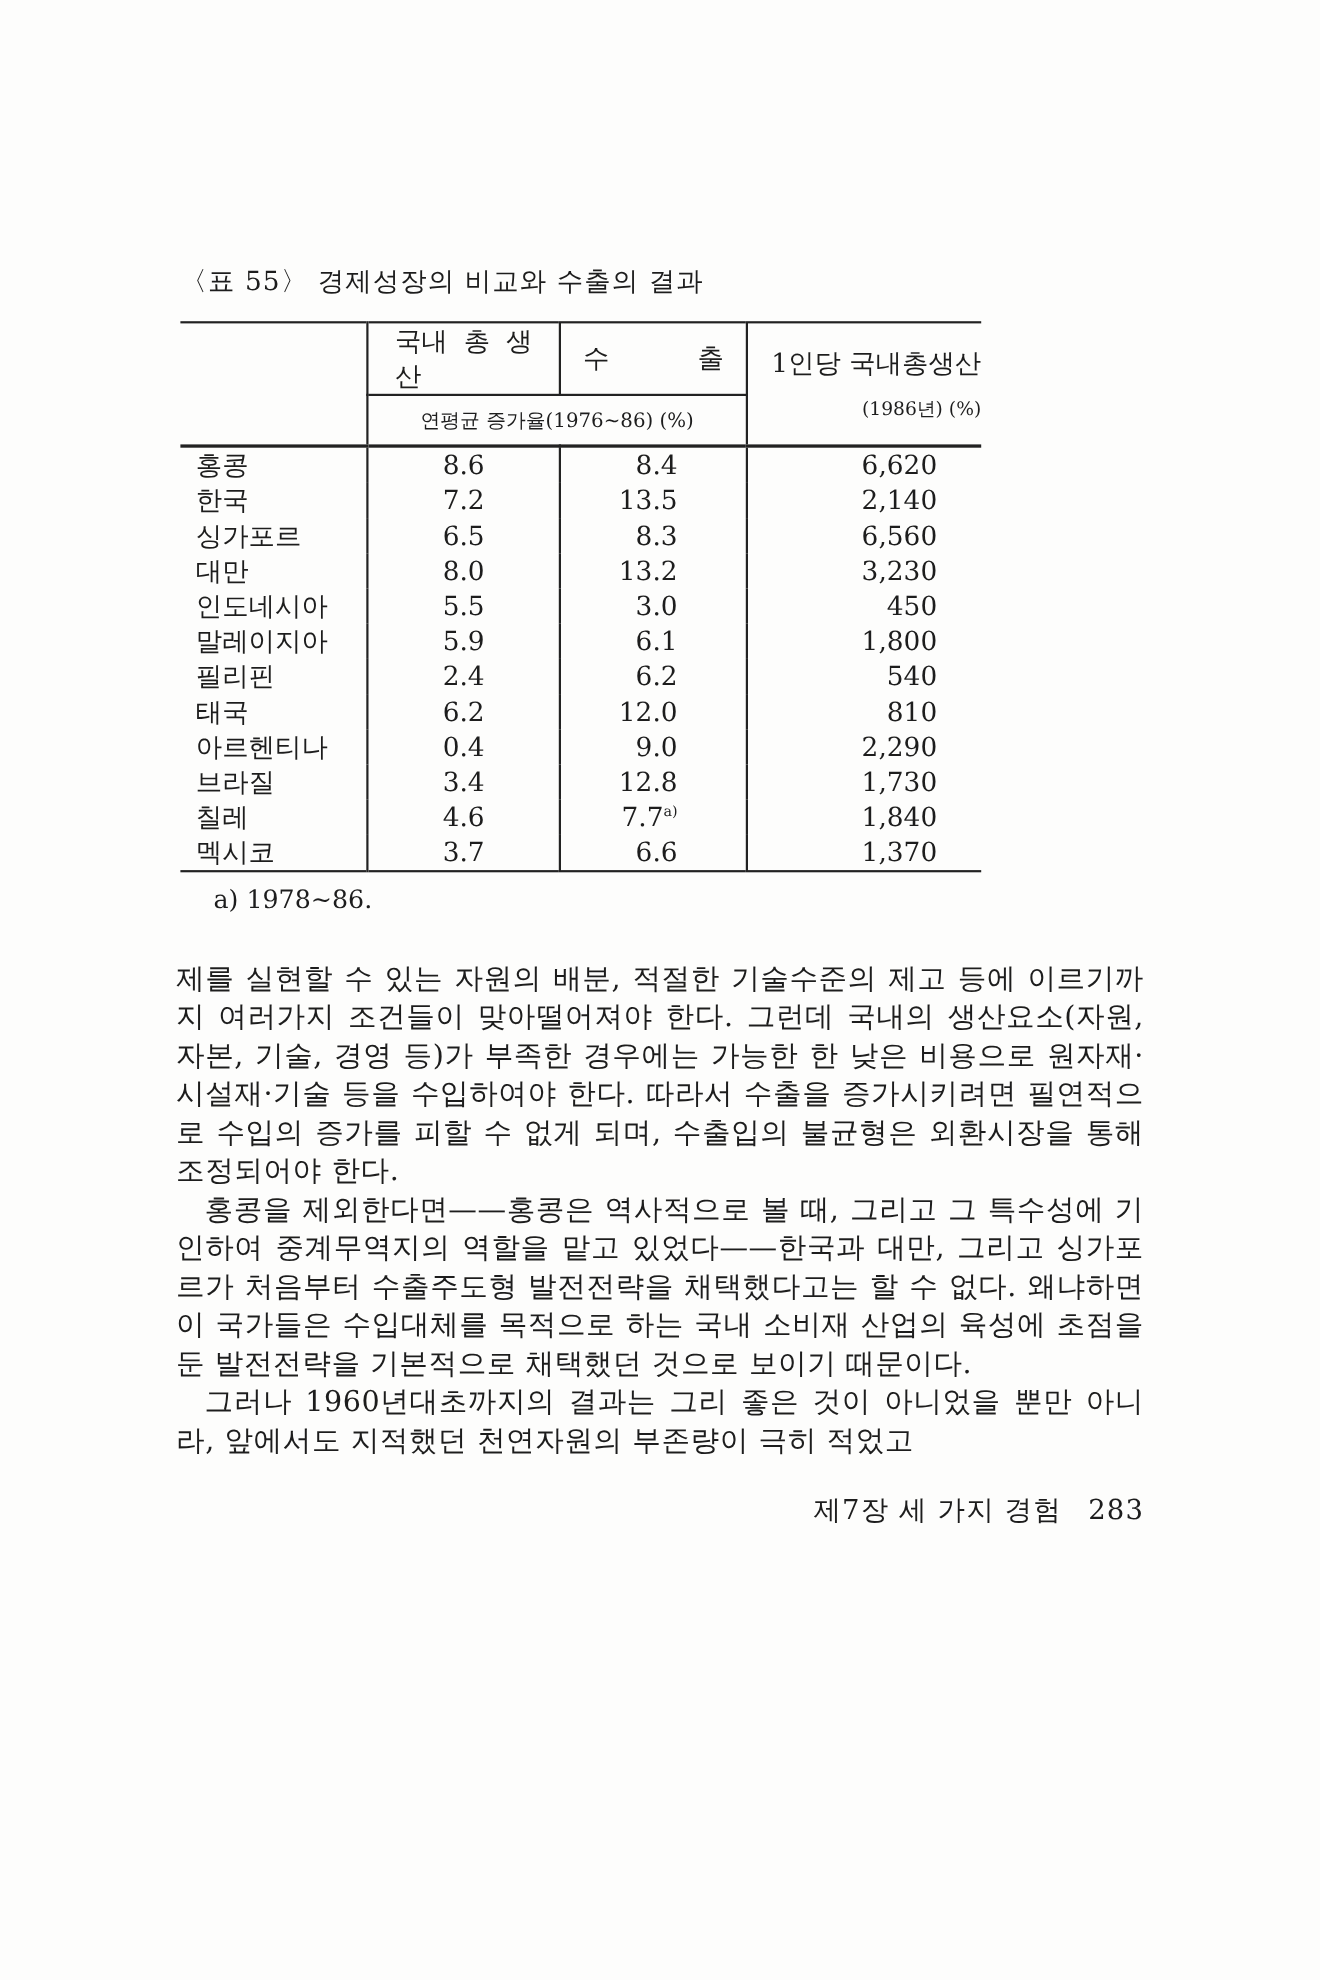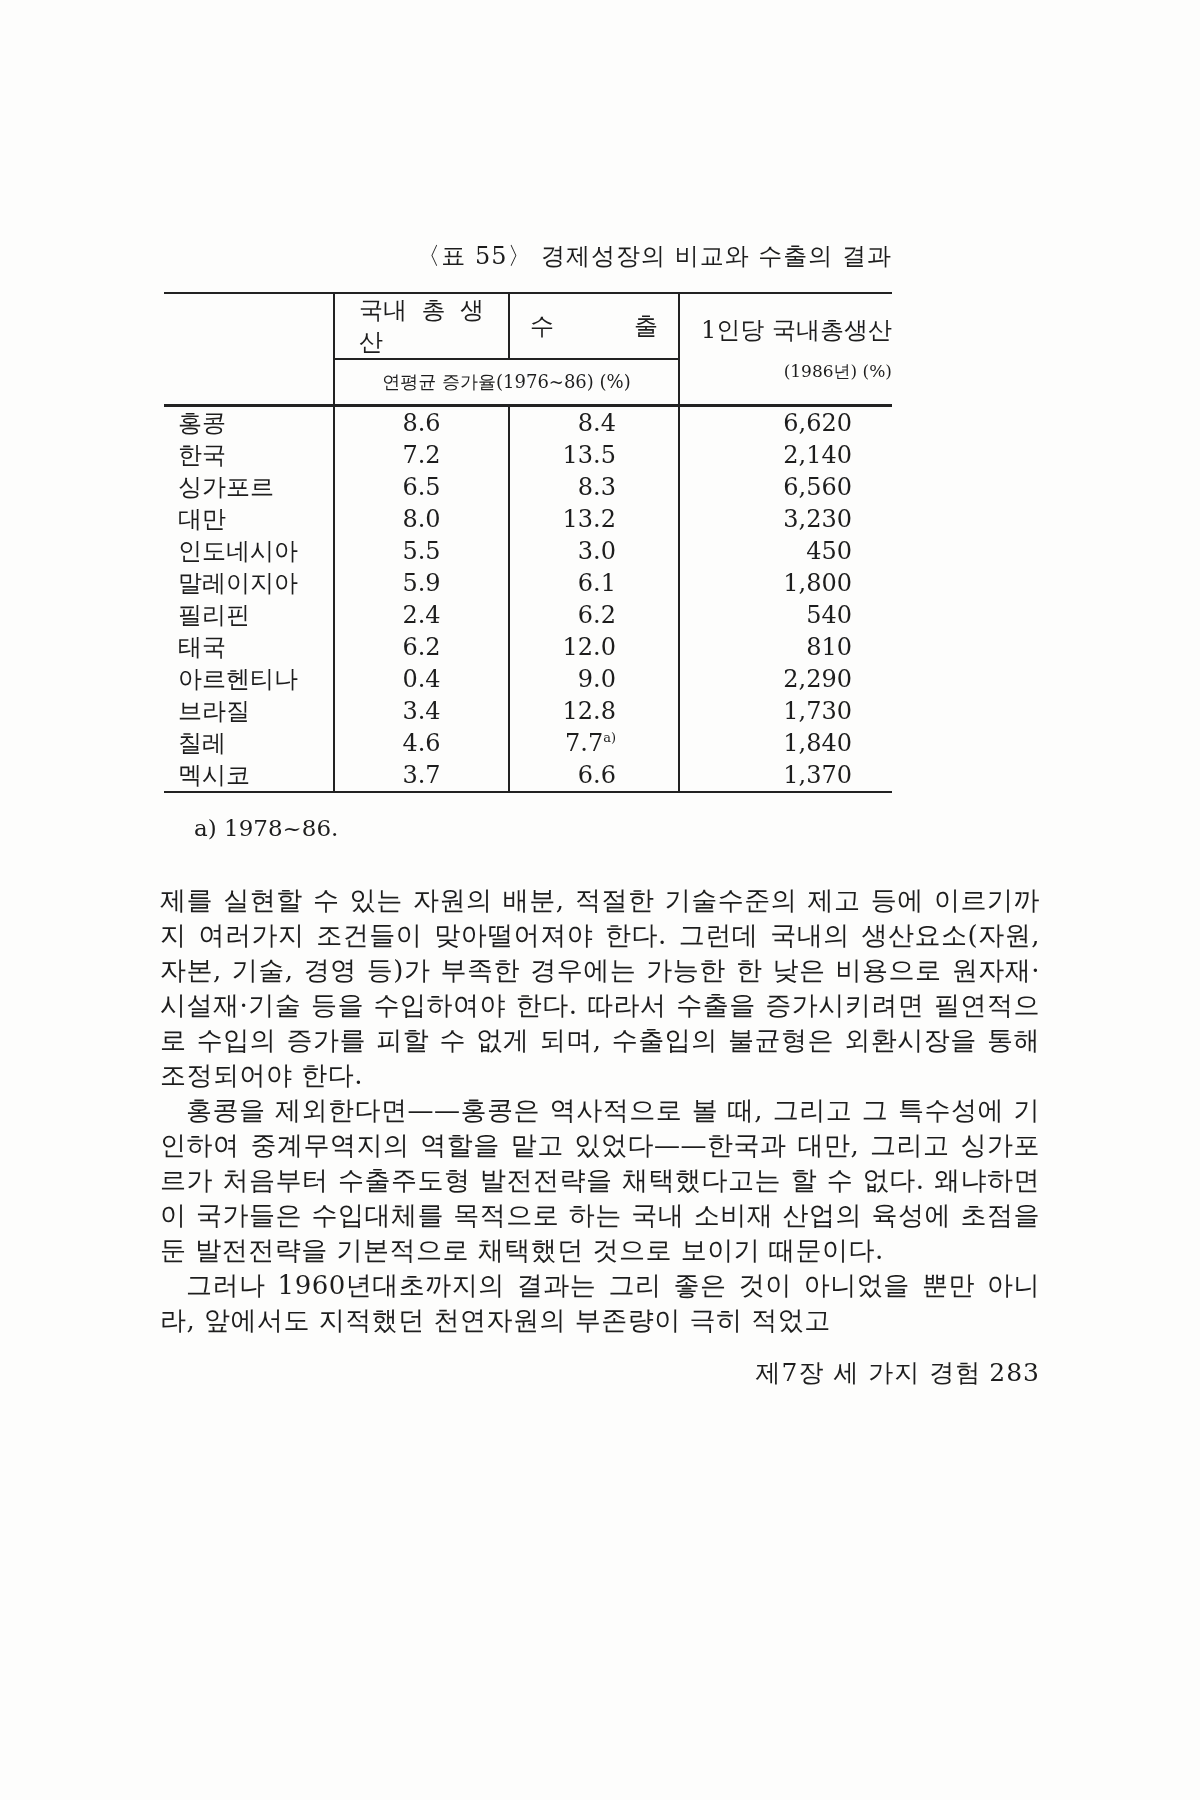--- a/index.html
+++ b/index.html
@@ -23,21 +23,21 @@
     height: 1800px;
   }
 
   
   .table-block {
     margin-top: 240px;
     margin-left: 4px;
     width: 728px;
   }
   .table-title {
-    text-align: right;
+    text-align: left;
     font-size: 24px;
     letter-spacing: 1px;
     margin-bottom: 20px;
   }
   table.datatable {
     border-collapse: collapse;
     table-layout: fixed;
     width: 728px;
     border-top: 2px solid #222;
     border-bottom: 2px solid #222;
@@ -113,21 +113,21 @@
     text-align: right;
     padding-right: 40px;
   }
   sup {
     font-size: 13px;
     line-height: 0;
     vertical-align: super;
   }
 
   .footnote {
-    margin-top: 22px;
+    margin-top: 12px;
     margin-left: 30px;
     font-size: 23px;
   }
 
   
   .bodytext {
     margin-top: 42px;
     width: 880px;
     font-size: 26px;
     line-height: 35px;
@@ -145,21 +145,21 @@
   .pagefooter {
     position: absolute;
     left: 160px;
     top: 1356px;
     width: 880px;
     text-align: right;
     font-size: 25px;
     letter-spacing: 1px;
   }
   .pagefooter .pagenum {
-    margin-left: 8px;
+    margin-left: 24px;
   }
 </style>
 </head>
 <body>
 
 <div class="page">
 
   <div class="table-block">
     <div class="table-title">〈표 55〉 경제성장의 비교와 수출의 결과</div>
 

